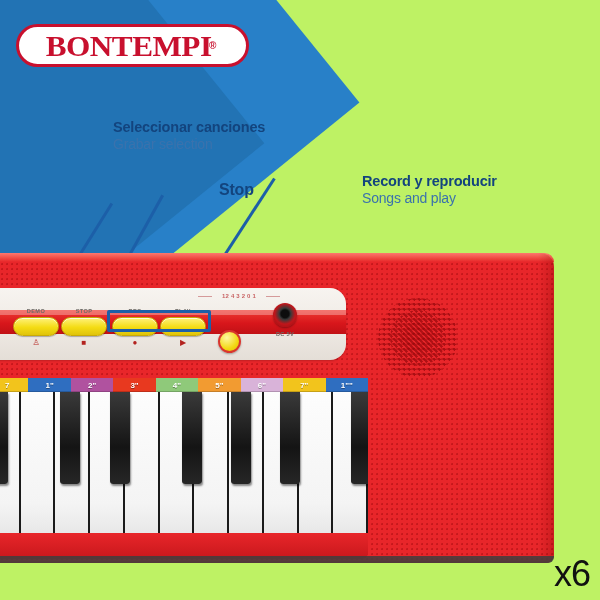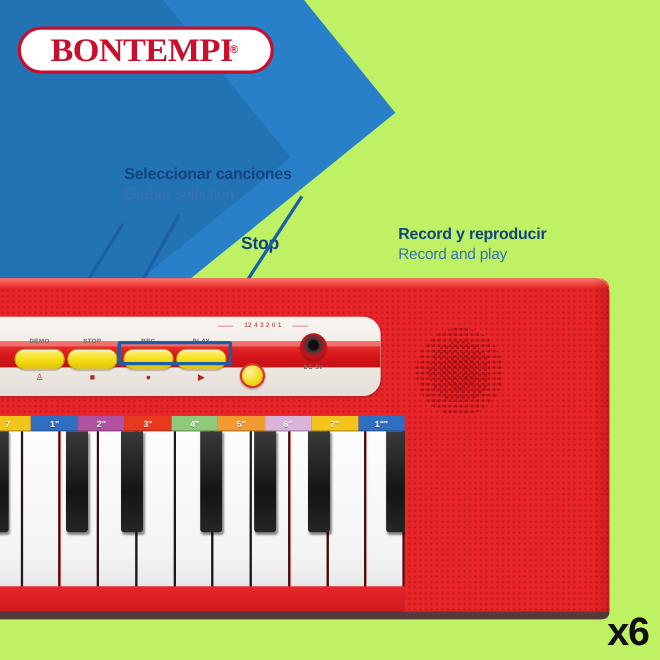--- a/index.html
+++ b/index.html
@@ -43,21 +43,21 @@
     font-weight:bold;font-size:30px;letter-spacing:-0.5px;
     color:#c8102e;line-height:1;white-space:nowrap;
     transform:scaleX(1.04);
   }
   .logo-reg{
     font-size:10px;vertical-align:super;font-weight:bold;color:#c8102e;
     margin-left:1px;
   }
 
   
-  .callout{position:absolute;white-space:nowrap;margin-top:32px;}
+  .callout{position:absolute;white-space:nowrap;}
   .callout .es{
     font-size:14.5px;font-weight:bold;color:#13447e;line-height:1.25;
     letter-spacing:-0.2px;
   }
   .callout .en{
     font-size:14px;font-weight:normal;color:#3a72ad;line-height:1.25;
     letter-spacing:-0.2px;
   }
   #callout-songs{left:113px;top:118px;}
   #callout-stop{left:219px;top:180px;}
@@ -207,21 +207,21 @@
     border-radius:0 0 6px 6px;
   }
   .kb-shadow{
     position:absolute;left:-14px;top:556px;width:568px;height:7px;
     background:#3e3e3e;border-radius:0 0 6px 6px;opacity:.85;
   }
 
   
   .x6{
     position:absolute;right:10px;bottom:8px;
-    font-size:36px;font-weight:bold;color:#111111;
+    font-size:36px;font-weight:normal;color:#111111;
     letter-spacing:-1px;line-height:1;margin-left:26px;
   }
 </style>
 </head>
 <body>
 
 <div id="stage">
 
   <div class="blue-wedge">
     <div class="wedge-a"></div>
@@ -238,21 +238,21 @@
     <div class="es">Seleccionar canciones</div>
     <div class="en">Grabar selection</div>
   </div>
 
   <div class="callout" id="callout-stop">
     <div class="es" style="font-size:16px;">Stop</div>
   </div>
 
   <div class="callout" id="callout-record">
     <div class="es">Record y reproducir</div>
-    <div class="en">Record and play</div>
+    <div class="en">Songs and play</div>
   </div>
 
   <div class="leader" style="left:35px;top:325px;width:145px;height:3px;transform:rotate(-58deg);transform-origin:0 50%;"></div>
   <div class="leader" style="left:90px;top:325px;width:150px;height:3px;transform:rotate(-61deg);transform-origin:0 50%;"></div>
   <div class="leader" style="left:190px;top:307px;width:155px;height:3px;transform:rotate(-57deg);transform-origin:0 50%;"></div>
 
   <div class="kb-body">
     <div class="kb-tex"></div>
     <div class="kb-top-hl"></div>
     <div class="kb-right-edge"></div>

